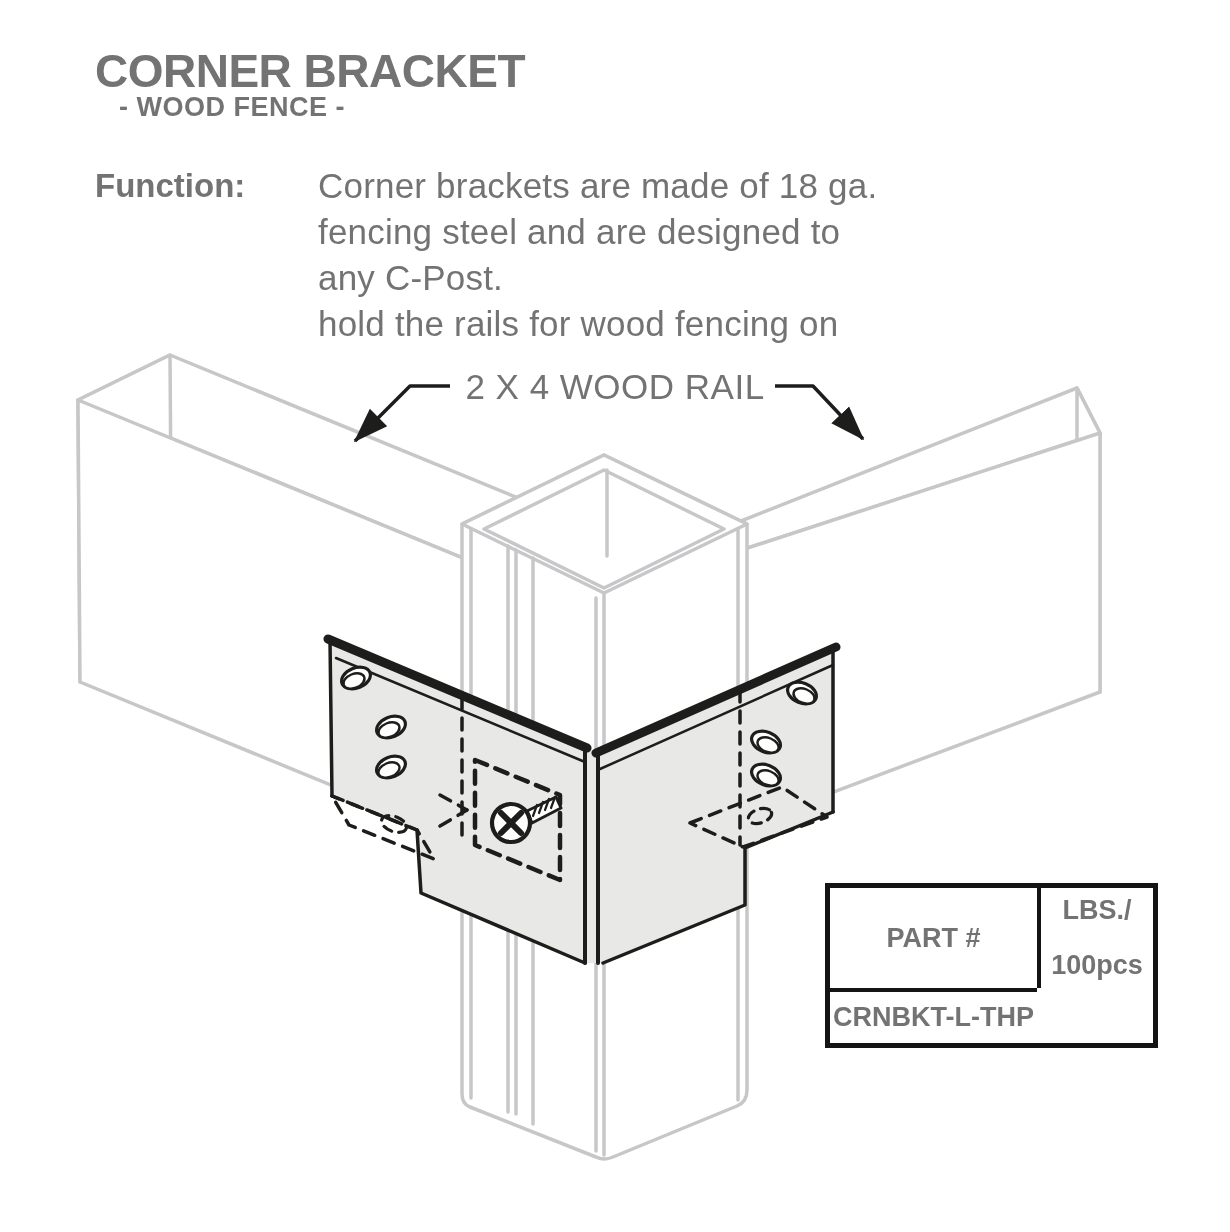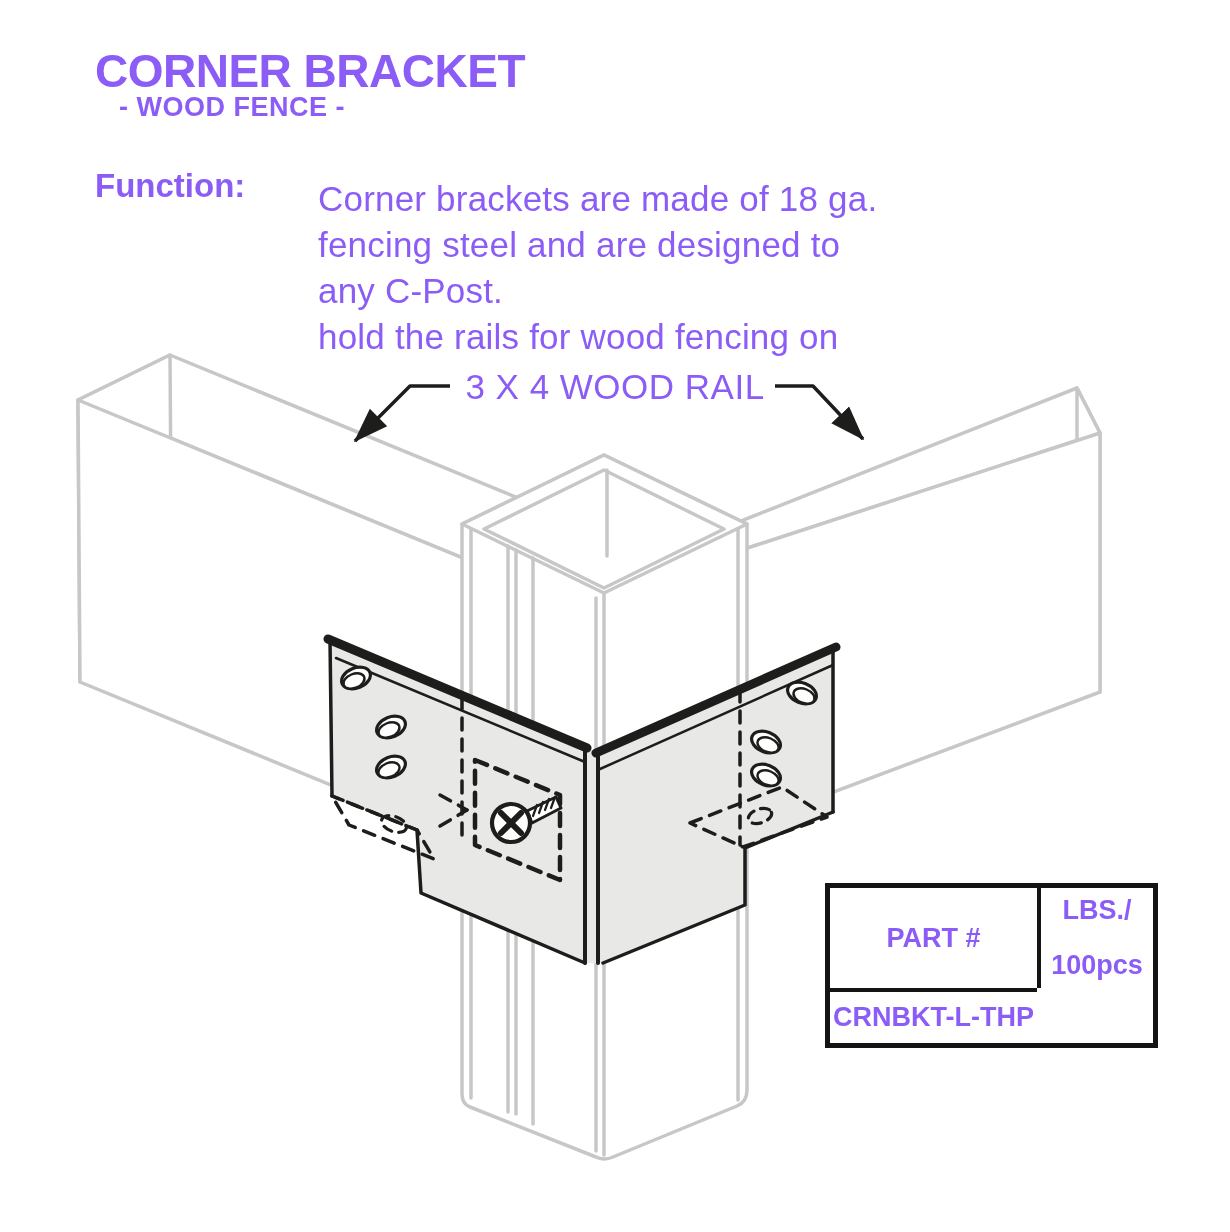--- a/index.html
+++ b/index.html
@@ -1,33 +1,33 @@
 <!DOCTYPE html>
 <html><head>
 <meta charset="utf-8">
 <style>
   html,body{margin:0;padding:0;background:#ffffff;}
   .page{
     position:relative;width:1178px;height:1232px;background:#ffffff;overflow:hidden;
-    font-family:"Liberation Sans","DejaVu Sans",sans-serif;color:#8b5cf6;
+    font-family:"Liberation Sans","DejaVu Sans",sans-serif;color:#737373;
   }
   .page-title{
     position:absolute;left:95px;top:44px;font-size:46px;font-weight:bold;
     letter-spacing:-0.5px;white-space:nowrap;
   }
   .page-subtitle{
     position:absolute;left:119px;top:92px;font-size:27px;font-weight:bold;
     letter-spacing:0.5px;white-space:nowrap;
   }
   .function-label{
     position:absolute;left:95px;top:167px;font-size:33px;font-weight:bold;white-space:nowrap;
   }
   .function-text{
     position:absolute;left:318px;top:163px;font-size:35px;line-height:46px;
-    letter-spacing:0.2px;white-space:nowrap;margin-top:13px;
+    letter-spacing:0.2px;white-space:nowrap;
   }
   .callout-label{
     position:absolute;left:440px;top:367px;width:350px;text-align:center;
     font-size:35px;letter-spacing:0.5px;white-space:nowrap;
   }
   .diagram-svg{position:absolute;left:0;top:0;width:1230px;height:1232px;}
   .spec-table{
     position:absolute;left:825px;top:883px;
     border:5px solid #141414;display:grid;
     grid-template-columns:207px 116px;grid-template-rows:100px 55px;
@@ -167,21 +167,21 @@
   <div class="page-subtitle">- WOOD FENCE -</div>
 
   <div class="function-label">Function:</div>
   <div class="function-text">
     <div>Corner brackets are made of 18 ga.</div>
     <div>fencing steel and are designed to</div>
     <div>any C-Post.</div>
     <div>hold the rails for wood fencing on</div>
   </div>
 
-  <div class="callout-label">3 X 4 WOOD RAIL</div>
+  <div class="callout-label">2 X 4 WOOD RAIL</div>
 
   <div class="spec-table">
     <div class="spec-cell">PART #</div>
     <div class="spec-cell cell-col2">
       <div>LBS./</div>
       <div>100pcs</div>
     </div>
     <div class="spec-cell cell-row2">CRNBKT-L-THP</div>
   </div>
 

